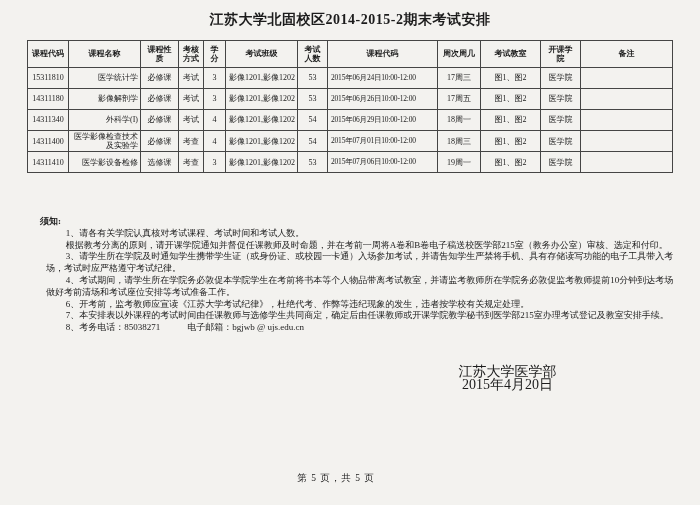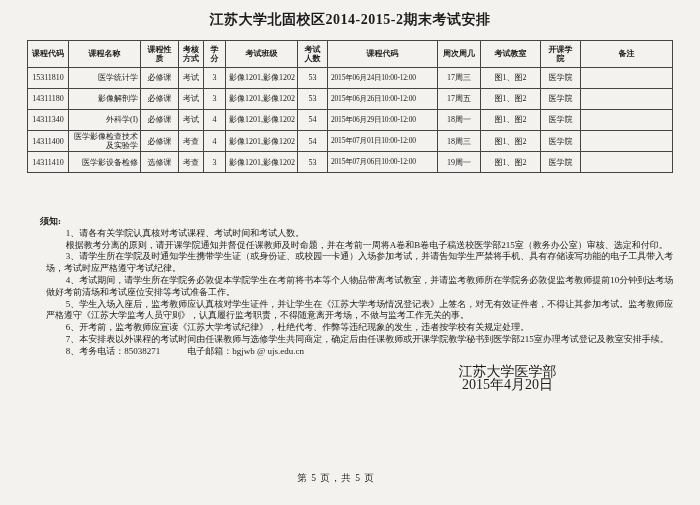--- a/index.html
+++ b/index.html
@@ -196,21 +196,20 @@
     </tbody>
 </table>
 
 <div class="notes">
   <div class="notes-label">须知:</div>
   <div class="notes-list">
       <p>1、请各有关学院认真核对考试课程、考试时间和考试人数。</p>
       <p>根据教考分离的原则，请开课学院通知并督促任课教师及时命题，并在考前一周将A卷和B卷电子稿送校医学部215室（教务办公室）审核、选定和付印。</p>
       <p>3、请学生所在学院及时通知学生携带学生证（或身份证、或校园一卡通）入场参加考试，并请告知学生严禁将手机、具有存储读写功能的电子工具带入考场，考试时应严格遵守考试纪律。</p>
       <p>4、考试期间，请学生所在学院务必敦促本学院学生在考前将书本等个人物品带离考试教室，并请监考教师所在学院务必敦促监考教师提前10分钟到达考场做好考前清场和考试座位安排等考试准备工作。</p>
-      <p>5、学生入场入座后，监考教师应认真核对学生证件，并让学生在《江苏大学考场情况登记表》上签名，对无有效证件者，不得让其参加考试。监考教师应严格遵守《江苏大学监考人员守则》，认真履行监考职责，不得随意离开考场，不做与监考工作无关的事。</p>
       <p>6、开考前，监考教师应宣读《江苏大学考试纪律》，杜绝代考、作弊等违纪现象的发生，违者按学校有关规定处理。</p>
       <p>7、本安排表以外课程的考试时间由任课教师与选修学生共同商定，确定后由任课教师或开课学院教学秘书到医学部215室办理考试登记及教室安排手续。</p>
       <p>8、考务电话：85038271　　　电子邮箱：bgjwb @ ujs.edu.cn</p>
     </div>
 </div>
 
 <div class="signature">
   <div>江苏大学医学部</div>
   <div>2015年4月20日</div>
 </div>

